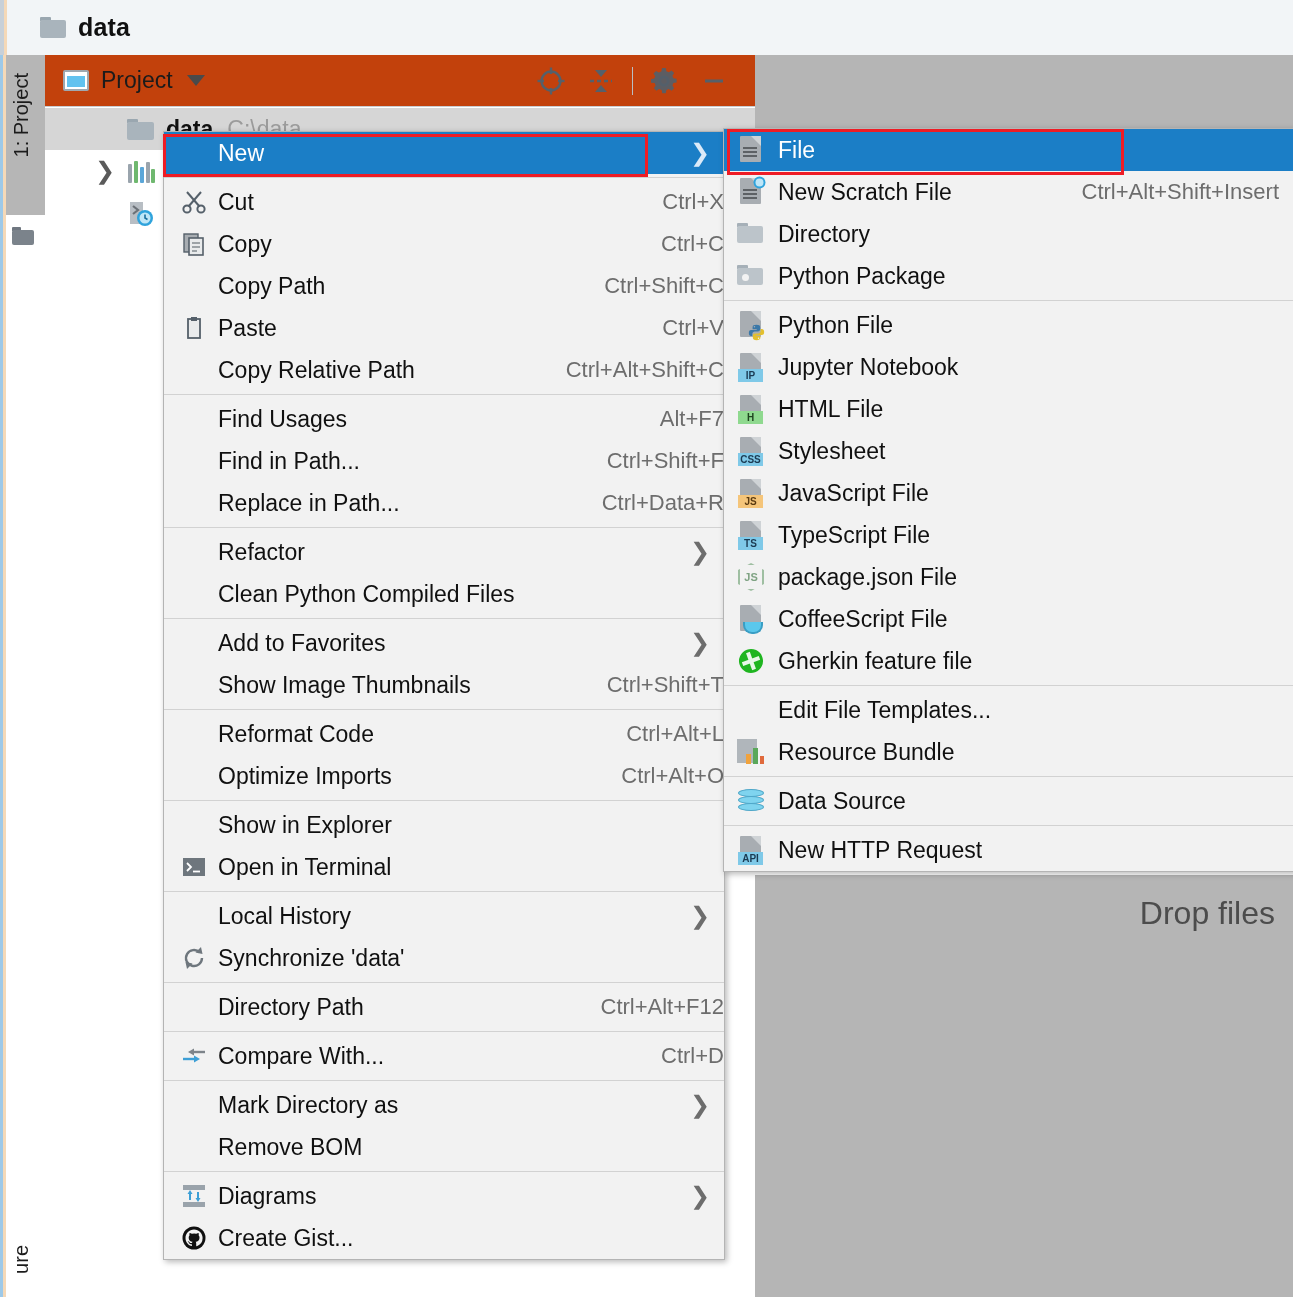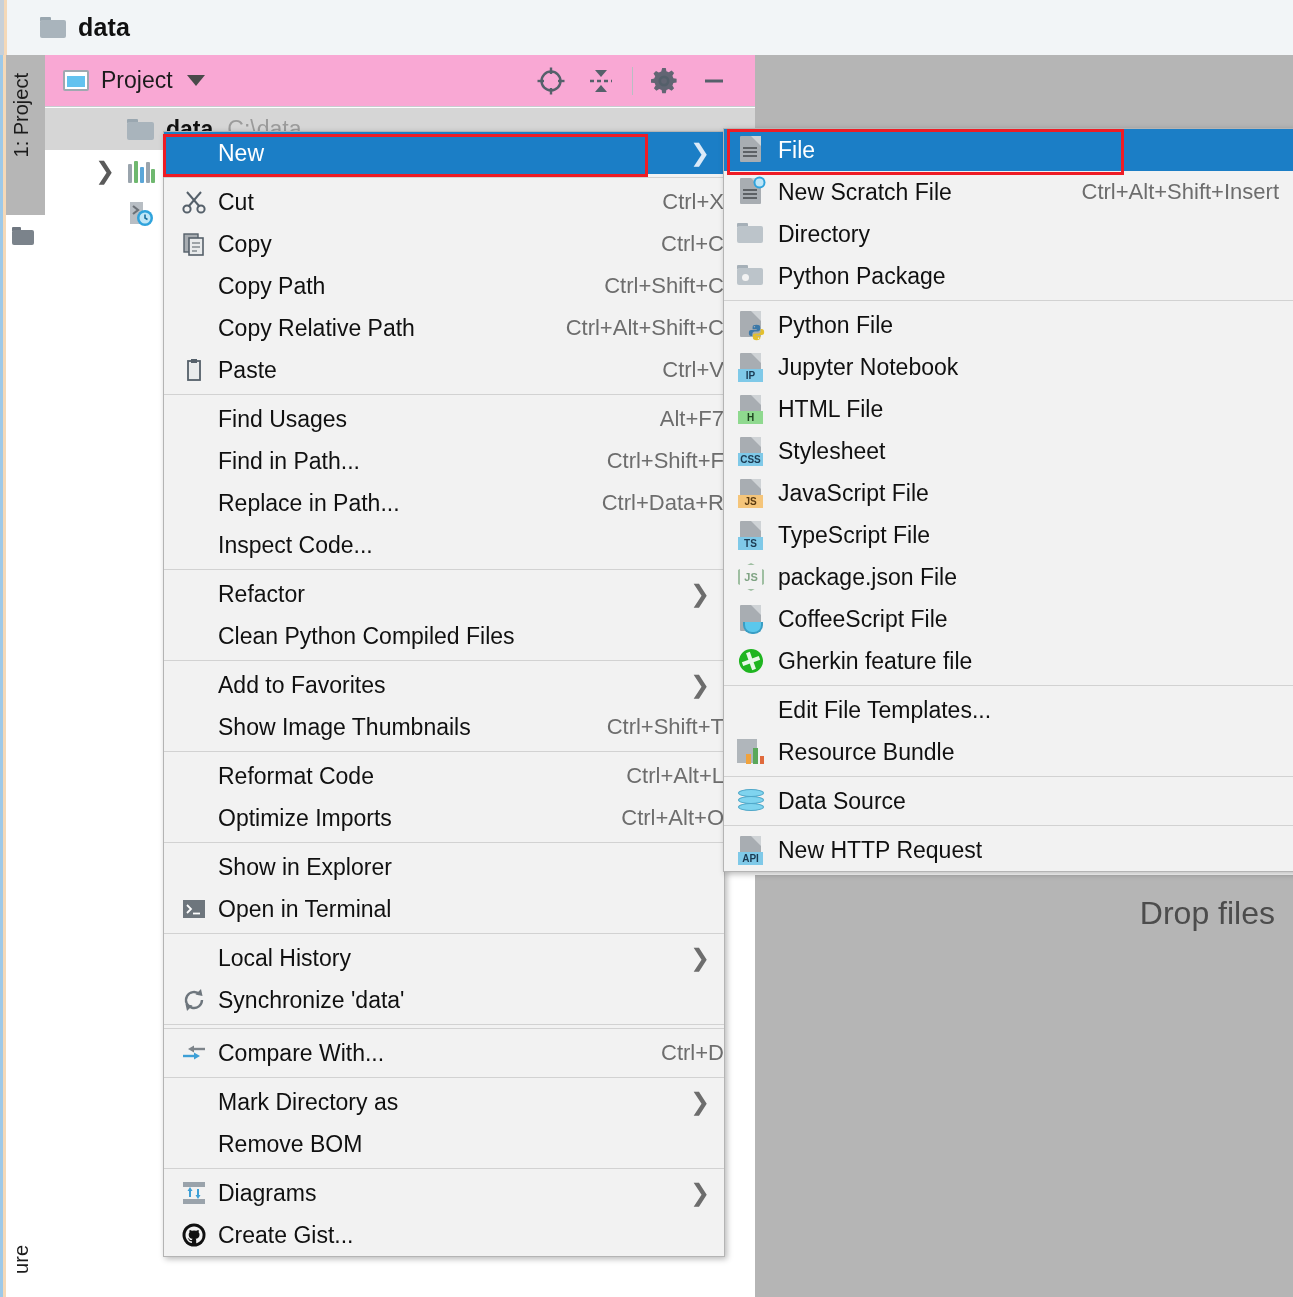--- a/index.html
+++ b/index.html
@@ -85,21 +85,21 @@
     background: #7b838b; border-radius: 2px;
   }
 
   
   .projectpanel {
     position: absolute; left: 45px; top: 55px; width: 710px; height: 1242px;
     background: #ffffff;
   }
   .project-toolbar {
     position: absolute; left: 0; top: 0; width: 710px; height: 52px;
-    background: #f9a8d4;
+    background: #c2410c;
     border-bottom: 1px solid #c9cdd1;
     display: flex; align-items: center;
   }
   .proj-icon {
     width: 26px; height: 21px; margin-left: 18px; margin-right: 12px;
     border: 2px solid #9fa8b0; background: #ffffff; border-radius: 2px;
     position: relative; flex: none;
   }
   .proj-icon:after {
     content: ""; position: absolute; left: 2px; top: 4px; right: 2px; bottom: 2px;
@@ -444,54 +444,50 @@
       </div>
       <span class="mlabel">Copy</span>
       <span class="mshort">Ctrl+C</span>
     </div>
     <div class="mi">
       <div class="micon"></div>
       <span class="mlabel">Copy Path</span>
       <span class="mshort">Ctrl+Shift+C</span>
     </div>
     <div class="mi">
-      <div class="micon"></div>
-      <span class="mlabel">Copy Relative Path</span>
-      <span class="mshort">Ctrl+Alt+Shift+C</span>
-    </div>
-    <div class="mi">
       <div class="micon">
         <svg width="26" height="26" viewBox="0 0 26 26">
           <rect x="7" y="4" width="12" height="19" fill="#e9ebec" stroke="#55606a" stroke-width="1.8"></rect>
           <rect x="10" y="2" width="6" height="4" fill="#55606a"></rect>
         </svg>
       </div>
       <span class="mlabel">Paste</span>
       <span class="mshort">Ctrl+V</span>
     </div>
+    <div class="mi">
+      <div class="micon"></div>
+      <span class="mlabel">Copy Relative Path</span>
+      <span class="mshort">Ctrl+Alt+Shift+C</span>
+    </div>
     <div class="msep"></div>
 
     <div class="mi">
       <div class="micon"></div>
       <span class="mlabel">Find Usages</span>
       <span class="mshort">Alt+F7</span>
     </div>
     <div class="mi">
       <div class="micon"></div>
       <span class="mlabel">Find in Path...</span>
       <span class="mshort">Ctrl+Shift+F</span>
     </div>
     <div class="mi">
       <div class="micon"></div>
       <span class="mlabel">Replace in Path...</span>
       <span class="mshort">Ctrl+Data+R</span>
-    </div>
-    <div class="mi">
-      <div class="micon"></div>
-      <span class="mlabel">Inspect Code...</span>
     </div>
     <div class="msep"></div>
 
     <div class="mi">
       <div class="micon"></div>
       <span class="mlabel">Refactor</span>
       <span class="marrow">❯</span>
     </div>
     <div class="mi">
       <div class="micon"></div>
@@ -549,20 +545,25 @@
         <svg width="26" height="26" viewBox="0 0 26 26">
           <path d="M21 13a8 8 0 1 1-2.4-5.7" fill="none" stroke="#6e767d" stroke-width="2.4"></path>
           <polygon points="20,2 21.5,9 14.5,7.5" fill="#6e767d"></polygon>
           <polygon points="6,24 4.5,17 11.5,18.5" fill="#6e767d"></polygon>
         </svg>
       </div>
       <span class="mlabel">Synchronize 'data'</span>
     </div>
     <div class="msep"></div>
 
+    <div class="mi">
+      <div class="micon"></div>
+      <span class="mlabel">Directory Path</span>
+      <span class="mshort">Ctrl+Alt+F12</span>
+    </div>
     <div class="msep"></div>
 
     <div class="mi">
       <div class="micon">
         <svg width="26" height="26" viewBox="0 0 26 26">
           <line x1="2" y1="16" x2="13" y2="16" stroke="#3d9fd6" stroke-width="2.4"></line>
           <polygon points="13,12.5 19,16 13,19.5" fill="#3d9fd6"></polygon>
           <line x1="24" y1="9" x2="13" y2="9" stroke="#7d848a" stroke-width="2.4"></line>
           <polygon points="13,5.5 7,9 13,12.5" fill="#7d848a"></polygon>
         </svg>

